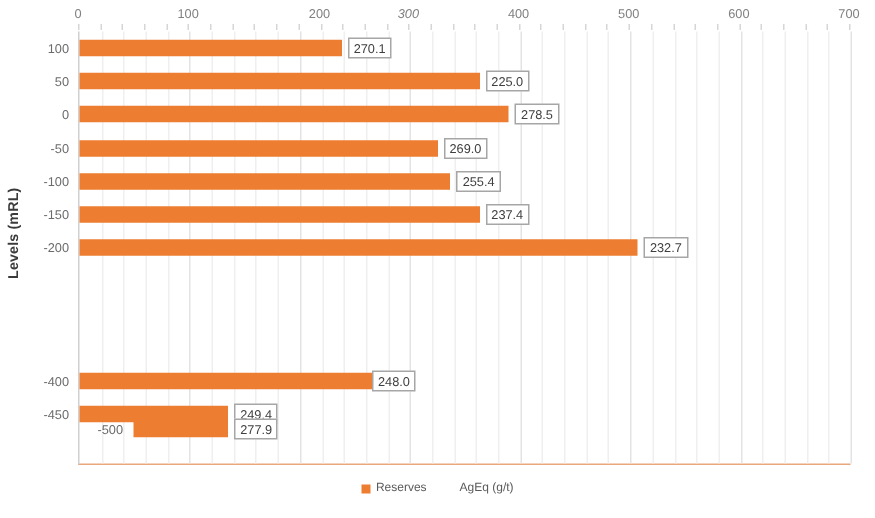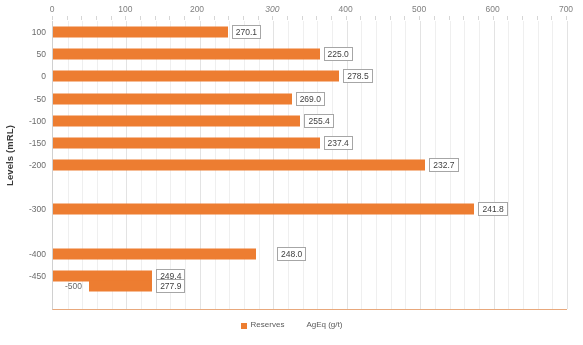--- a/index.html
+++ b/index.html
@@ -168,21 +168,21 @@
 
 <div id="chart-root">
 
   <div id="y-axis-title">
     <span>Levels (mRL)</span>
   </div>
 
   <div id="x-tick-labels">
       <div class="x-tick-label" style="left: 52px;">0</div>
       <div class="x-tick-label" style="left: 125.429px;">100</div>
-      <div class="x-tick-label" style="left: 197px;">200</div>
+      <div class="x-tick-label" style="left: 213px;">200</div>
       <div class="x-tick-label" style="left: 272.286px; font-style: italic;">300</div>
       <div class="x-tick-label" style="left: 345.714px;">400</div>
       <div class="x-tick-label" style="left: 419.143px;">500</div>
       <div class="x-tick-label" style="left: 492.571px;">600</div>
       <div class="x-tick-label" style="left: 566px;">700</div>
     </div>
   <div id="x-tickmarks">
       <div class="x-tickmark" style="left: 0px;"></div>
       <div class="x-tickmark" style="left: 14.6857px;"></div>
       <div class="x-tickmark" style="left: 29.3714px;"></div>
@@ -288,29 +288,24 @@
       <div class="cat-row" style="top: 110.769px; height: 22.1538px;">
         <div class="cat-label">-150</div>
         <div class="bar" style="width: 266.546px; background: rgb(237, 125, 49);"></div>
         <div class="data-label" style="left: 323.546px;">237.4</div>
       </div>
       <div class="cat-row" style="top: 132.923px; height: 22.1538px;">
         <div class="cat-label">-200</div>
         <div class="bar" style="width: 372.283px; background: rgb(237, 125, 49);"></div>
         <div class="data-label" style="left: 429.283px;">232.7</div>
       </div>
-      <div class="cat-row" style="top: 177.231px; height: 22.1538px;">
-        <div class="cat-label">-300</div>
-        <div class="bar" style="width: 421.48px; background: rgb(237, 125, 49);"></div>
-        <div class="data-label" style="left: 478.48px;">241.8</div>
-      </div>
       <div class="cat-row" style="top: 221.538px; height: 22.1538px;">
         <div class="cat-label">-400</div>
         <div class="bar" style="width: 202.663px; background: rgb(237, 125, 49);"></div>
-        <div class="data-label" style="left: 277px;">248.0</div>
+        <div class="data-label" style="left: 248px;">248.0</div>
       </div>
       <div class="cat-row" style="top: 243.692px; height: 22.1538px;">
         <div class="cat-label">-450</div>
         <div class="bar" style="width: 99.1286px; background: rgb(237, 125, 49);"></div>
         <div class="data-label" style="left: 156.129px;">249.4</div>
       </div>
       <div class="cat-row" style="top: 254px; height: 22.1538px; margin-left: 36px;">
         <div class="cat-label">-500</div>
         <div class="bar" style="width: 63.1486px; background: rgb(237, 125, 49);"></div>
         <div class="data-label" style="left: 120.149px;">277.9</div>

